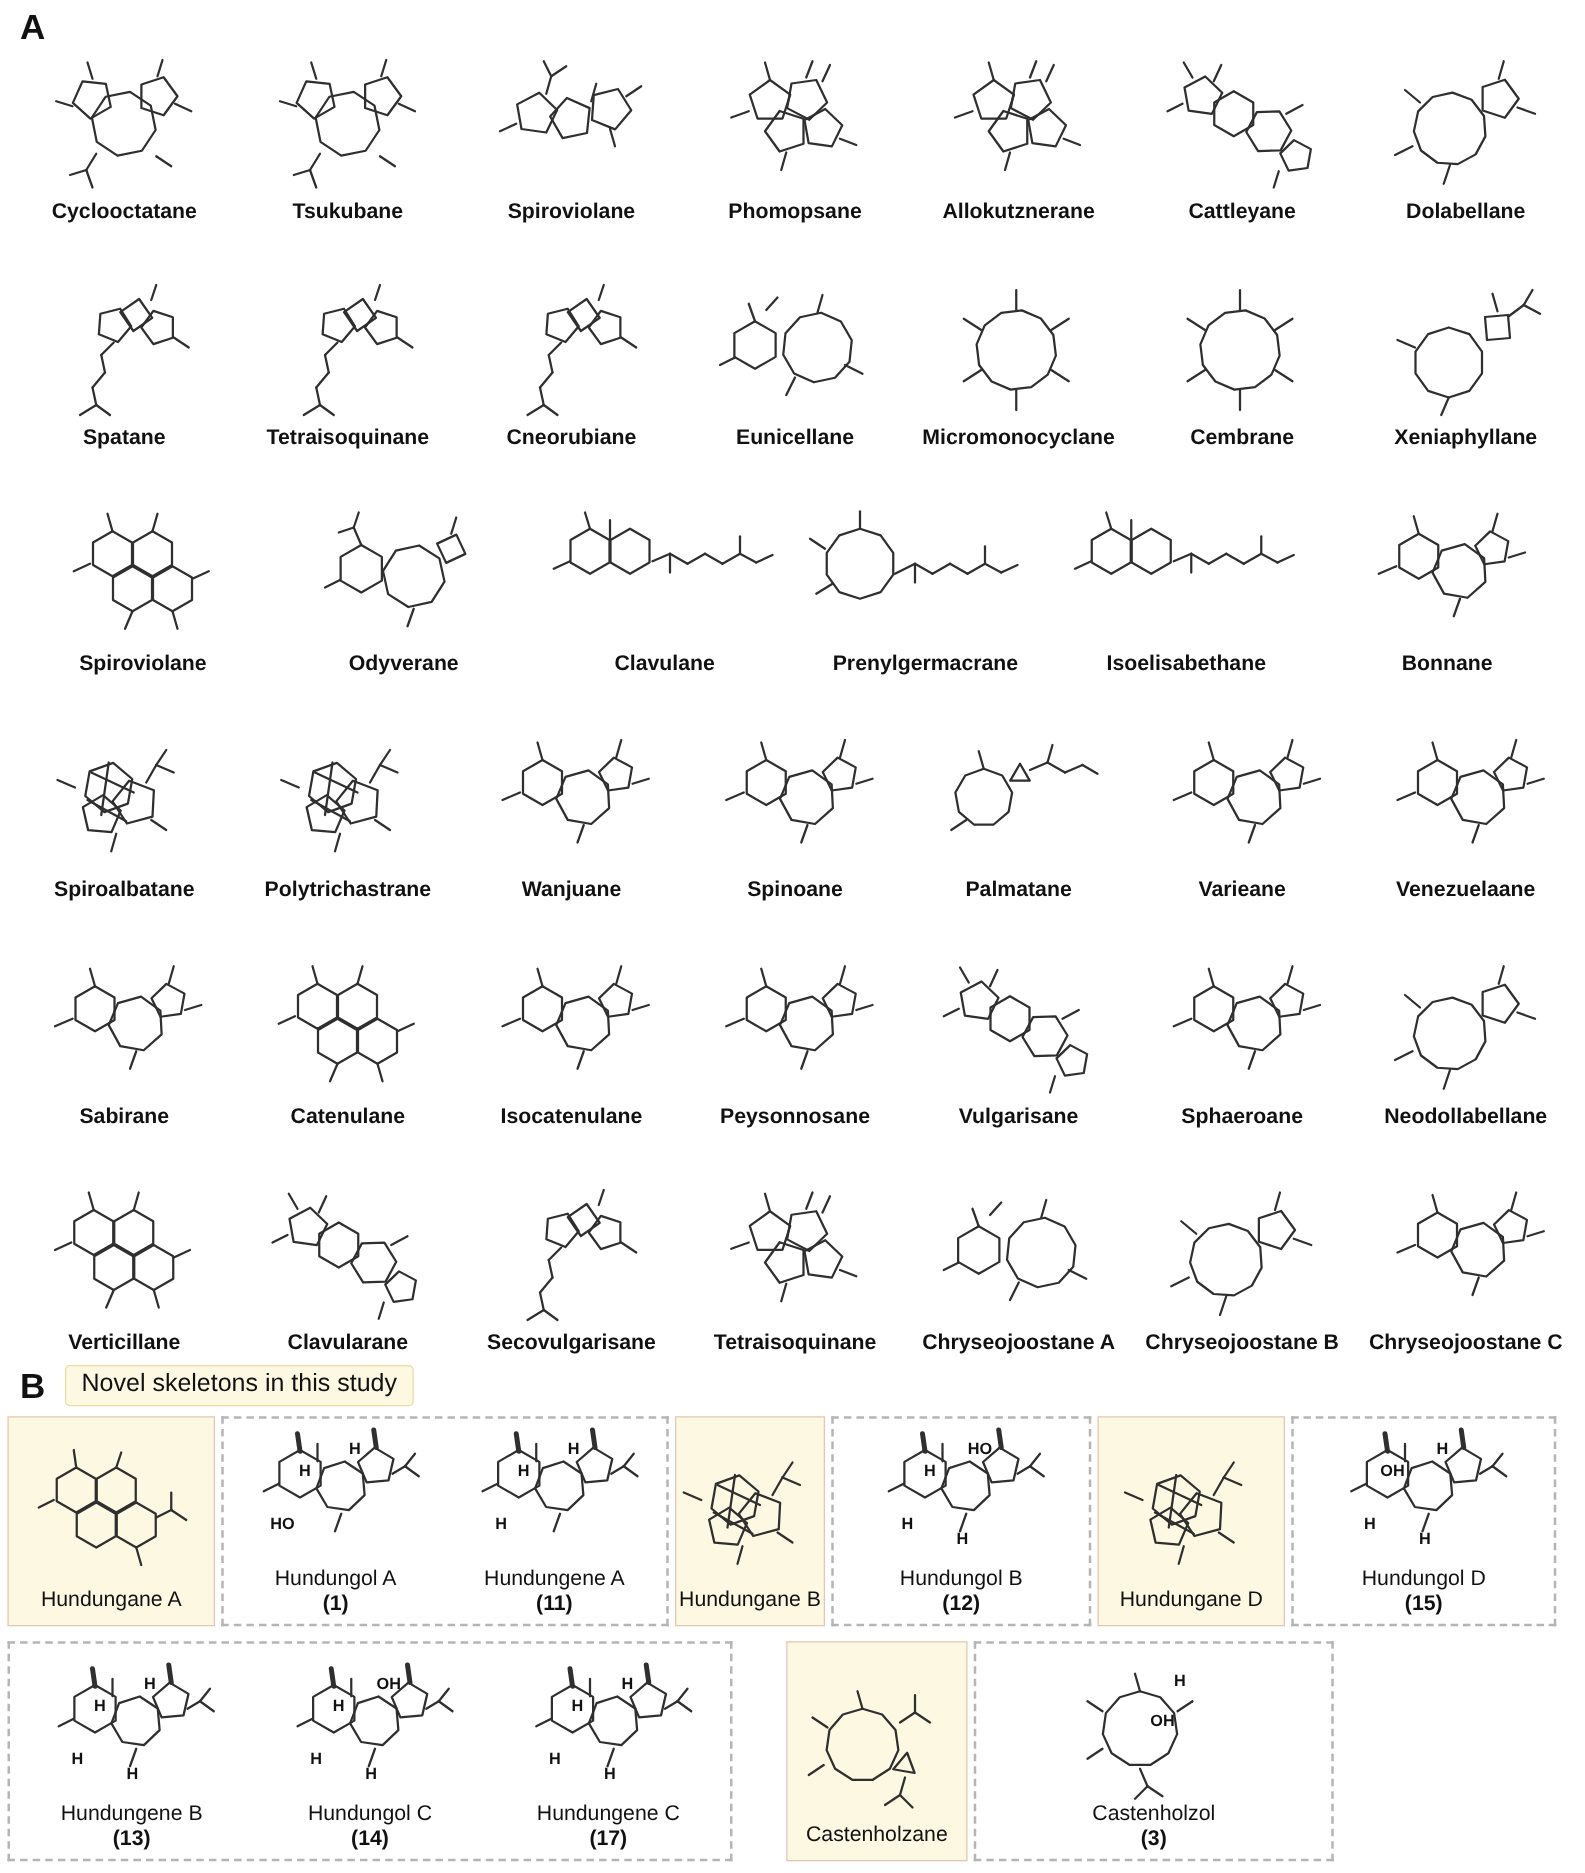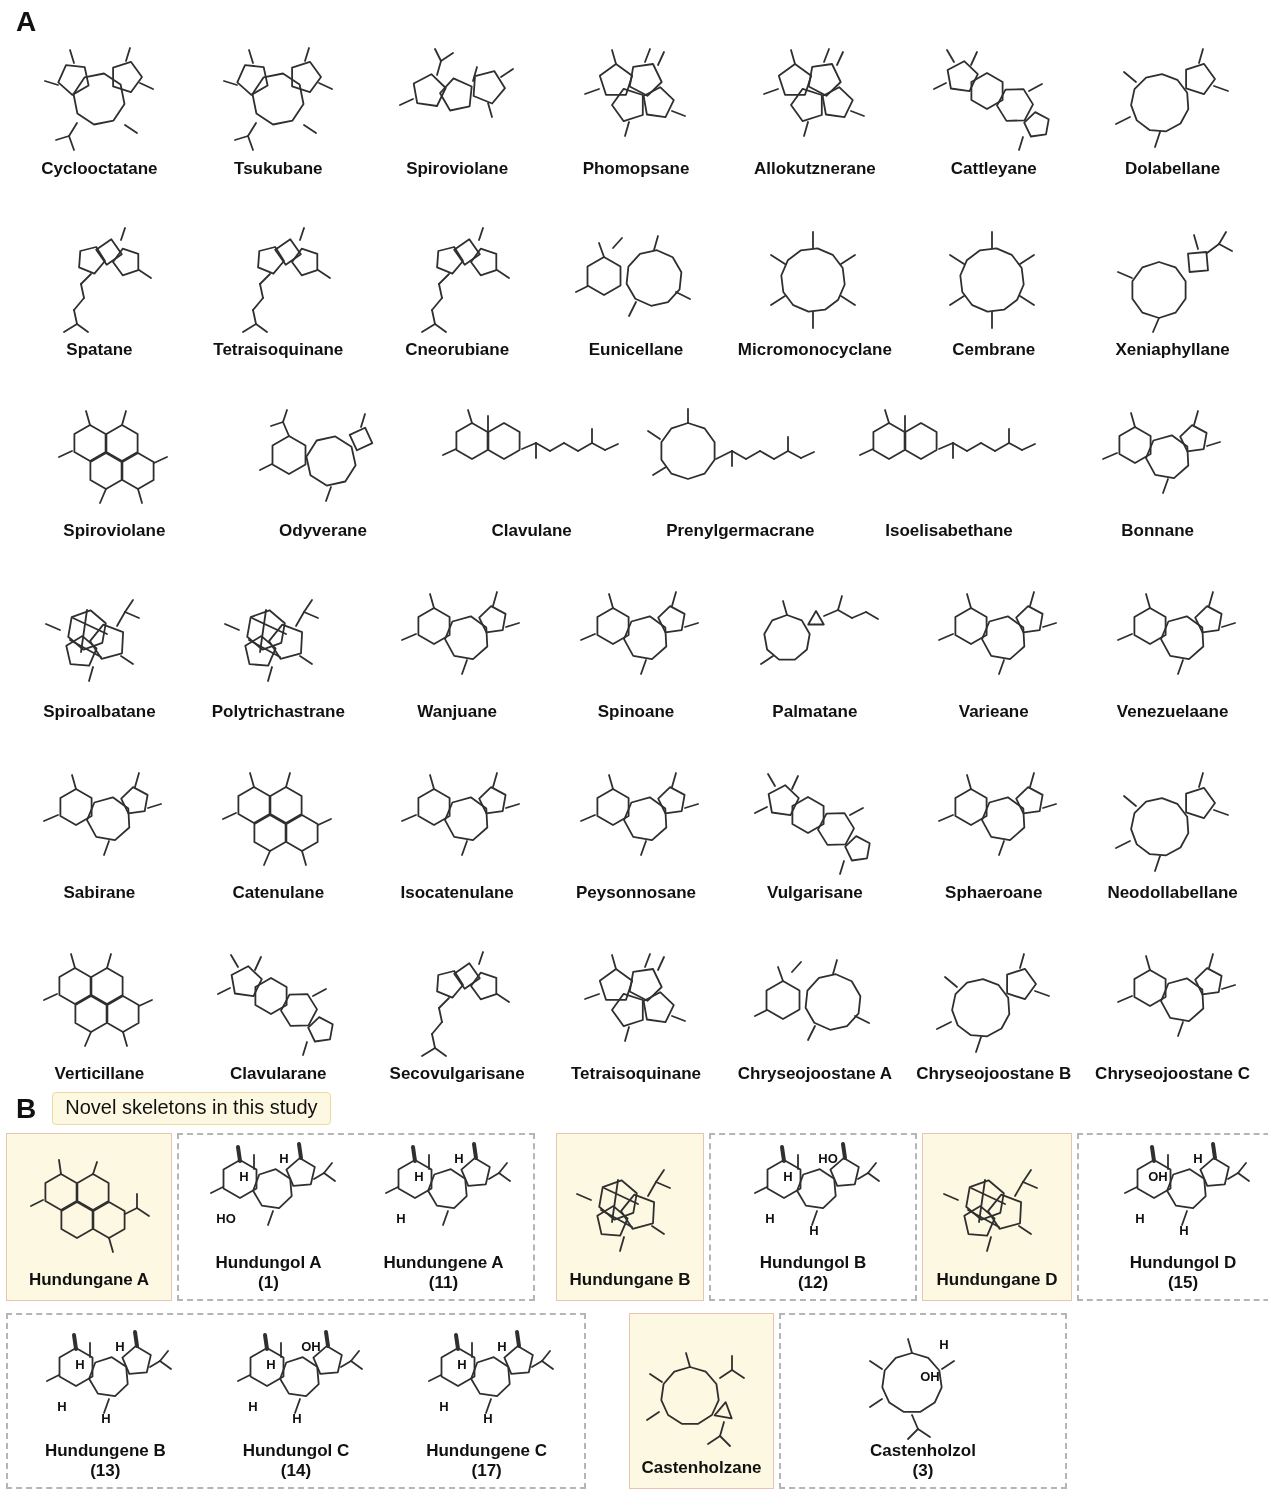--- a/index.html
+++ b/index.html
@@ -32,21 +32,21 @@
     background:var(--hl-bg);border:1px solid var(--hl-border);
     display:flex;flex-direction:column;align-items:center;justify-content:flex-end;
     padding:2px;flex:none;
   }
   .compound-box{
     border:2px dashed var(--dash);background:#fff;
     display:flex;align-items:flex-end;justify-content:space-around;
     padding:2px;flex:none;
   }
   .b-item{display:flex;flex-direction:column;align-items:center;justify-content:flex-end;}
-  .b-name{font-weight:bold;font-size:17px;white-space:nowrap;line-height:1.15;}
+  .b-name{font-weight:normal;font-size:17px;white-space:nowrap;line-height:1.15;}
   .b-num{font-weight:bold;font-size:17px;line-height:1.2;margin-bottom:4px;}
   .skeleton-box .b-name{margin-bottom:8px;}
 </style>
 </head>
 <body>
 
 <div class="panel-letter" id="panelA-letter">A</div>
 
 <div class="panel-a">
   <div id="panelA-rows">
@@ -715,21 +715,21 @@
               <line x1="46" y1="26" x2="44" y2="12" stroke="#2f2f2f" stroke-width="4" stroke-linecap="round"></line>
               <line x1="107" y1="23" x2="105" y2="9" stroke="#2f2f2f" stroke-width="4" stroke-linecap="round"></line>
               <text x="90" y="28" font-size="13" font-weight="bold" fill="#111" text-anchor="middle">H</text>
               <text x="50" y="46" font-size="13" font-weight="bold" fill="#111" text-anchor="middle">H</text>
               <text x="32" y="88" font-size="13" font-weight="bold" fill="#111" text-anchor="middle">H</text>
             </svg>
             <div class="b-name">Hundungene A</div>
             <div class="b-num">(11)</div>
           </div>
         </div>
-        <div class="skeleton-box" style="width: 148px; margin-left: 16px;">
+        <div class="skeleton-box" style="width: 120px;">
           <div class="b-item">
             <svg viewBox="0 0 140 118" width="140" height="118">
               <polygon points="61.5,28.3 76.8,41.2 73.3,60.9 54.5,67.7 39.2,54.8 42.7,35.1" fill="none" stroke="#2f2f2f" stroke-width="1.8" stroke-linejoin="round"></polygon>
               <polygon points="74.3,42.6 94.1,50.2 93.0,71.3 72.5,76.8 61.0,59.1" fill="none" stroke="#2f2f2f" stroke-width="1.8" stroke-linejoin="round"></polygon>
               <polygon points="53.4,54.1 67.6,66.4 60.2,83.7 41.5,82.1 37.3,63.7" fill="none" stroke="#2f2f2f" stroke-width="1.8" stroke-linejoin="round"></polygon>
               <line x1="44" y1="36" x2="78" y2="52" stroke="#2f2f2f" stroke-width="1.8" stroke-linecap="round"></line>
               <line x1="58" y1="28" x2="52" y2="70" stroke="#2f2f2f" stroke-width="1.8" stroke-linecap="round"></line>
               <line x1="41" y1="58" x2="72" y2="75" stroke="#2f2f2f" stroke-width="1.8" stroke-linecap="round"></line>
               <line x1="88" y1="44" x2="96" y2="30" stroke="#2f2f2f" stroke-width="1.8" stroke-linecap="round"></line>
               <line x1="96" y1="30" x2="104" y2="18" stroke="#2f2f2f" stroke-width="1.8" stroke-linecap="round"></line>

